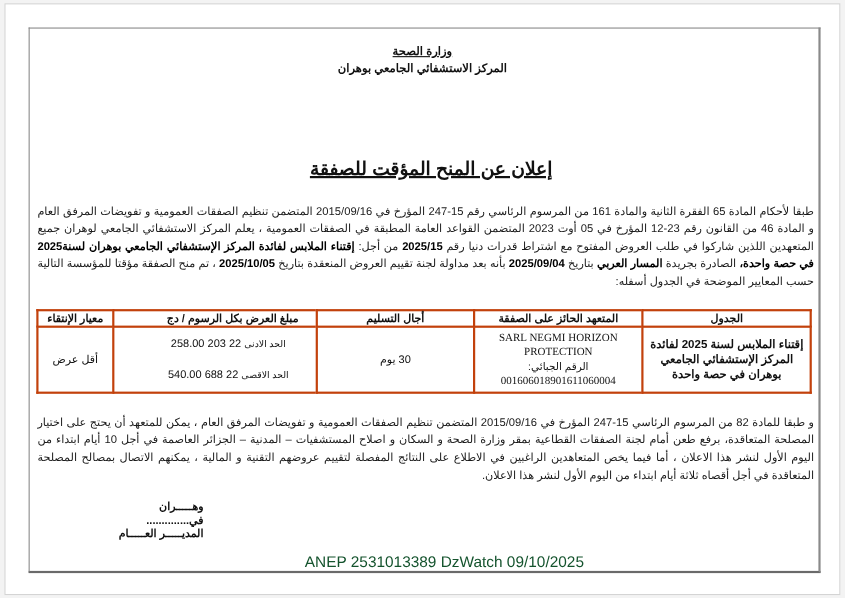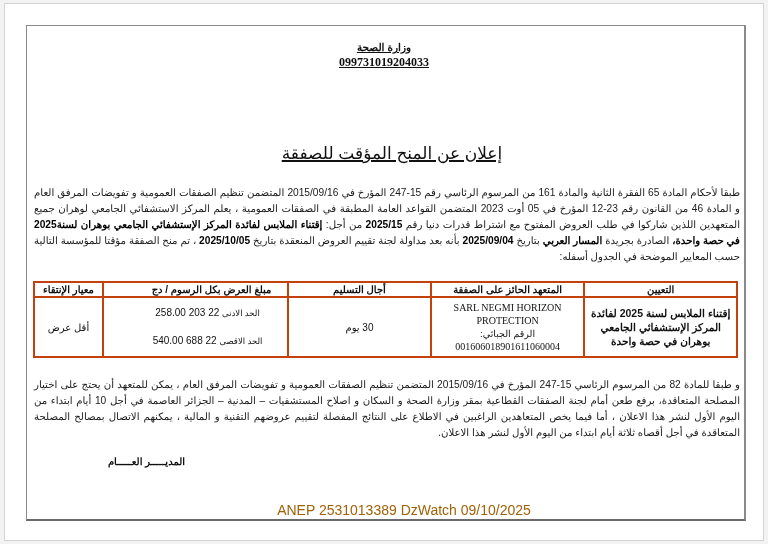--- a/index.html
+++ b/index.html
@@ -20,21 +20,21 @@
       position: absolute; left: 0; right: 0; top: 40px; text-align: center;
       direction: rtl; font-family: "Liberation Sans", sans-serif; font-weight: bold;
       font-size: 10.5px; line-height: 15px;
     }
     .header-block .u { text-decoration: underline; }
     .header-block .plain { font-weight: bold; }
     .header-block .num { font-family: "Liberation Serif", serif; font-size: 12px; text-decoration: underline; }
 
     .doc-title {
       position: absolute; left: 16px; right: 0; top: 143px; text-align: center;
-      direction: rtl; font-family: "Liberation Sans", sans-serif; font-weight: normal;
+      direction: rtl; font-family: "Liberation Sans", sans-serif; font-weight: bold;
       font-size: 17px; text-decoration: underline; text-decoration-thickness: 2px;
     }
 
     .para {
       position: absolute; direction: rtl; text-align: justify;
       font-family: "Liberation Sans", sans-serif; font-size: 10.2px; line-height: 16px;
       color: #1a1a1a;
     }
     .para-1 { left: 34px; width: 706px; top: 185px; }
     .para-2 { left: 34px; width: 706px; top: 377px; }
@@ -65,43 +65,43 @@
     .amount-cell .lbl { font-size: 8.5px; }
 
     .signature {
       position: absolute; left: 95px; top: 456px; direction: rtl; text-align: right;
       font-family: "Liberation Sans", sans-serif; font-weight: bold; font-size: 10px; line-height: 12px;
       width: 90px;
     }
 
     .footer-ref {
       position: absolute; left: 0; right: 0; top: 502px; text-align: center;
-      font-family: "Liberation Sans", sans-serif; font-size: 14px; color: #a16207;
+      font-family: "Liberation Sans", sans-serif; font-size: 14px; color: #14532d;
       padding-left: 40px;
     }
   </style>
 </head>
 <body>
 
 <div class="outer-frame"></div>
 <div class="inner-box"></div>
 
 <div class="header-block">
   <div class="u">وزارة الصحة</div>
-  <div class="num">099731019204033</div>
+  <div class="plain">المركز الاستشفائي الجامعي بوهران</div>
 </div>
 
 <div class="doc-title">إعلان عن المنح المؤقت للصفقة</div>
 
 <div class="para para-1"><span>طبقا لأحكام المادة 65 الفقرة الثانية والمادة 161 من المرسوم الرئاسي رقم 15-247 المؤرخ في 2015/09/16 المتضمن تنظيم الصفقات العمومية و تفويضات المرفق العام و المادة 46 من القانون رقم 23-12 المؤرخ في 05 أوت 2023 المتضمن القواعد العامة المطبقة في الصفقات العمومية ، يعلم المركز الاستشفائي الجامعي لوهران جميع المتعهدين اللذين شاركوا في طلب العروض المفتوح مع اشتراط قدرات دنيا رقم </span><b>2025/15</b><span> من أجل: </span><b>إقتناء الملابس لفائدة المركز الإستشفائي الجامعي بوهران لسنة2025 في حصة واحدة،</b><span> الصادرة بجريدة </span><b>المسار العربي</b><span> بتاريخ </span><b>2025/09/04</b><span> بأنه بعد مداولة لجنة تقييم العروض المنعقدة بتاريخ </span><b>2025/10/05</b><span> ، تم منح الصفقة مؤقتا للمؤسسة التالية حسب المعايير الموضحة في الجدول أسفله:</span></div>
 
 <table class="award-table">
   <thead>
     <tr>
-      <th class="col-designation">التعيين</th>
+      <th class="col-designation">الجدول</th>
       <th class="col-holder">المتعهد الحائز على الصفقة</th>
       <th class="col-delay">أجال التسليم</th>
       <th class="col-amount">مبلغ العرض بكل الرسوم / دج</th>
       <th class="col-criteria">معيار الإنتقاء</th>
     </tr>
   </thead>
   <tbody>
     <tr>
       <td class="designation-cell">إقتناء الملابس لسنة 2025 لفائدة المركز الإستشفائي الجامعي بوهران في حصة واحدة</td>
       <td class="holder-cell">
@@ -115,16 +115,17 @@
         <span class="amt-line"><span class="lbl">الحد الاقصى</span> <span>22 688 540.00</span></span>
       </td>
       <td>أقل عرض</td>
     </tr>
   </tbody>
 </table>
 
 <div class="para para-2">و طبقا للمادة 82 من المرسوم الرئاسي 15-247 المؤرخ في 2015/09/16 المتضمن تنظيم الصفقات العمومية و تفويضات المرفق العام ، يمكن للمتعهد أن يحتج على اختيار المصلحة المتعاقدة، برفع طعن أمام لجنة الصفقات القطاعية بمقر وزارة الصحة و السكان و اصلاح المستشفيات – المدنية – الجزائر العاصمة في أجل 10 أيام ابتداء من اليوم الأول لنشر هذا الاعلان ، أما فيما يخص المتعاهدين الراغبين في الاطلاع على النتائج المفصلة لتقييم عروضهم التقنية و المالية ، يمكنهم الاتصال بمصالح المصلحة المتعاقدة في أجل أقصاه ثلاثة أيام ابتداء من اليوم الأول لنشر هذا الاعلان.</div>
 
 <div class="signature">
+  <div>وهـــــران في..............</div>
   <div>المديـــــر العـــــام</div>
 </div>
 
 <div class="footer-ref">ANEP 2531013389 DzWatch 09/10/2025</div>
 
 </body></html>

